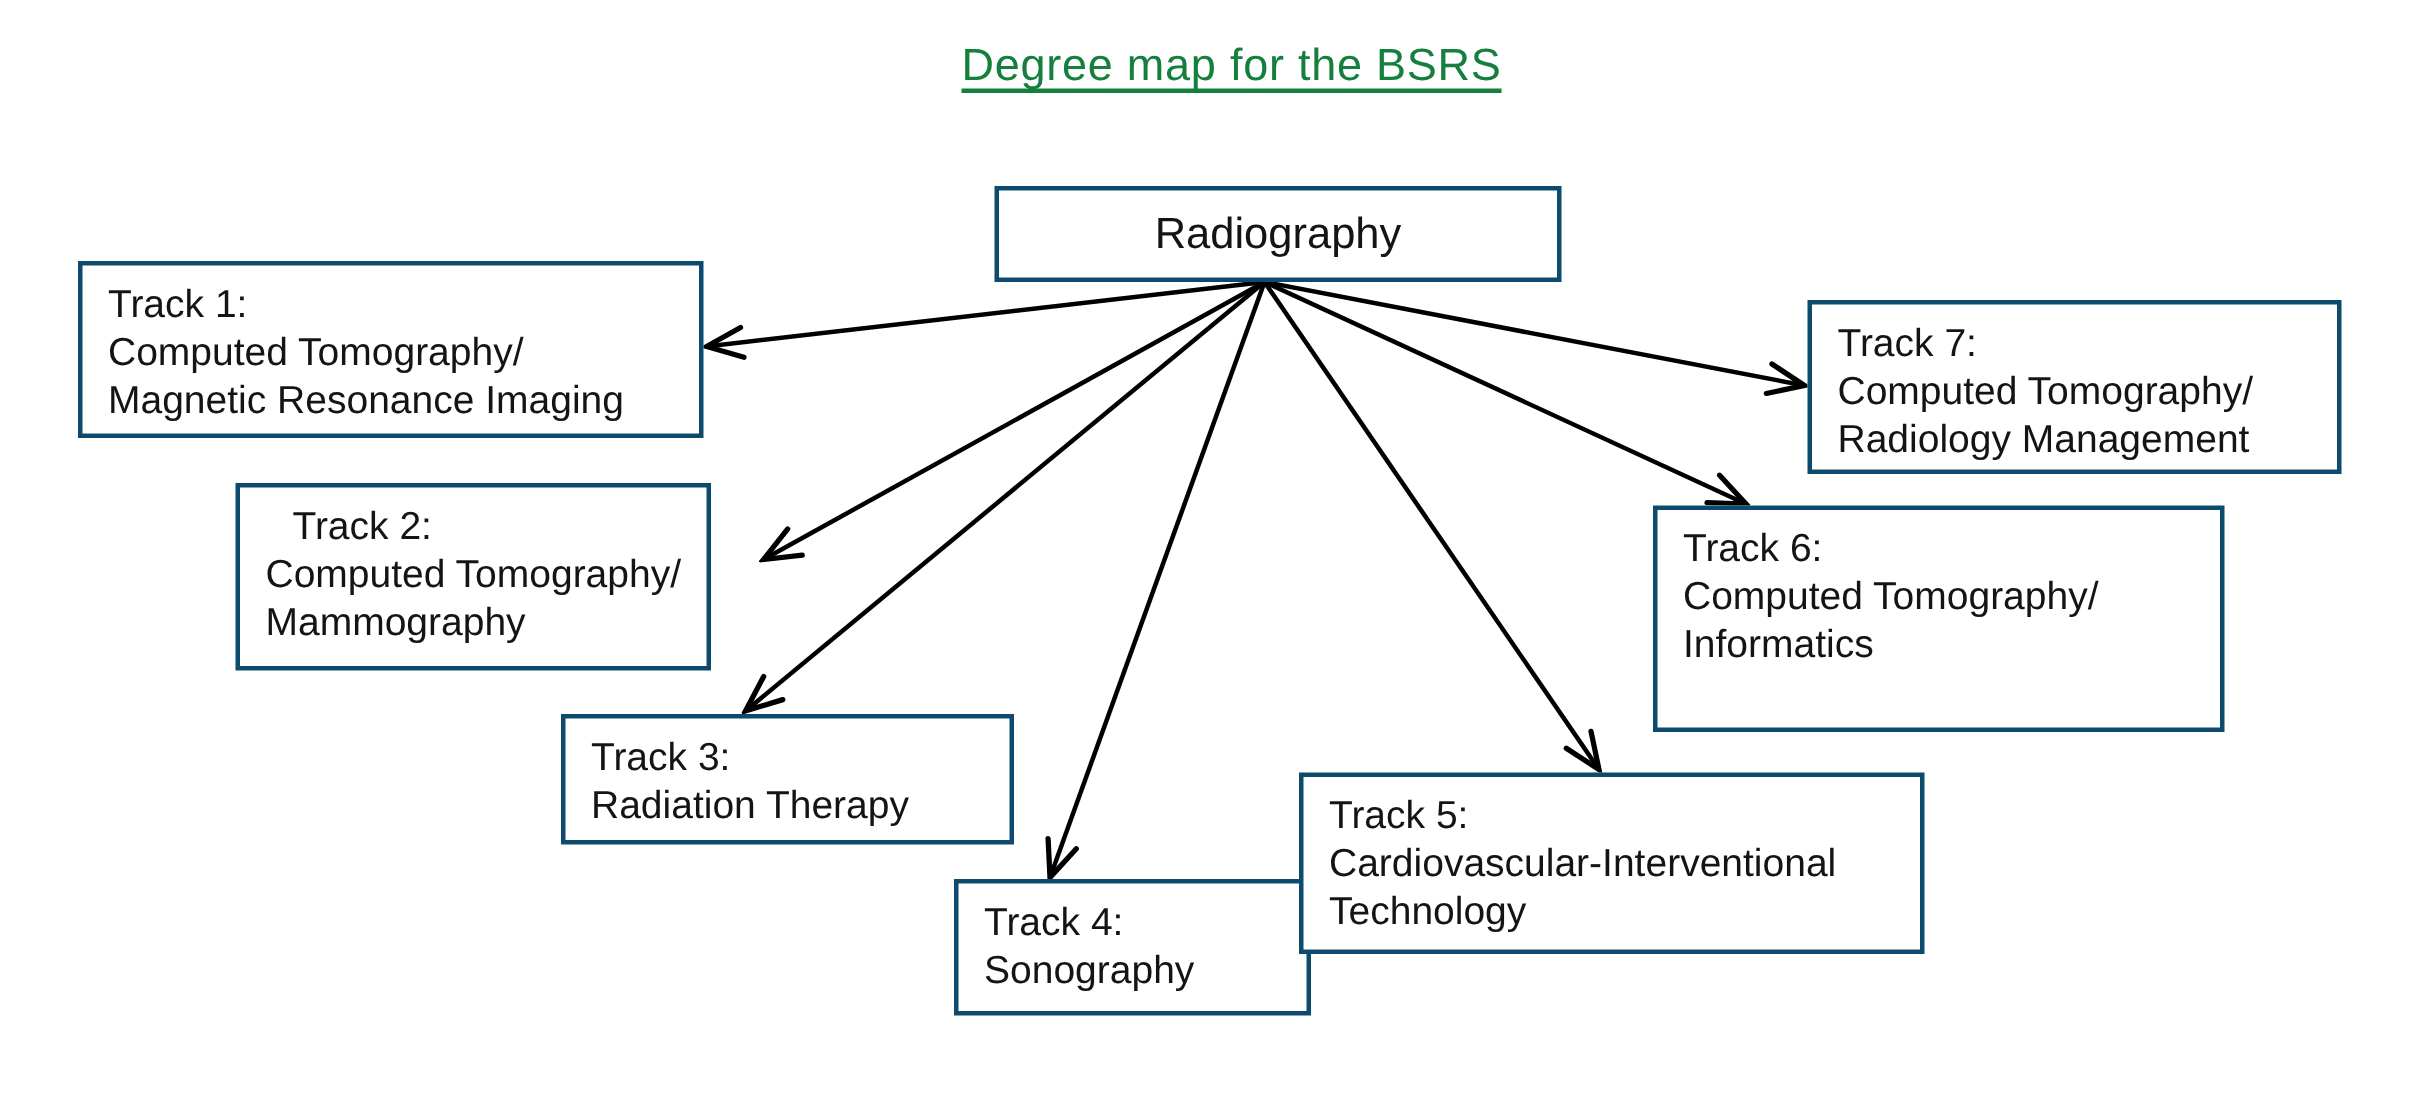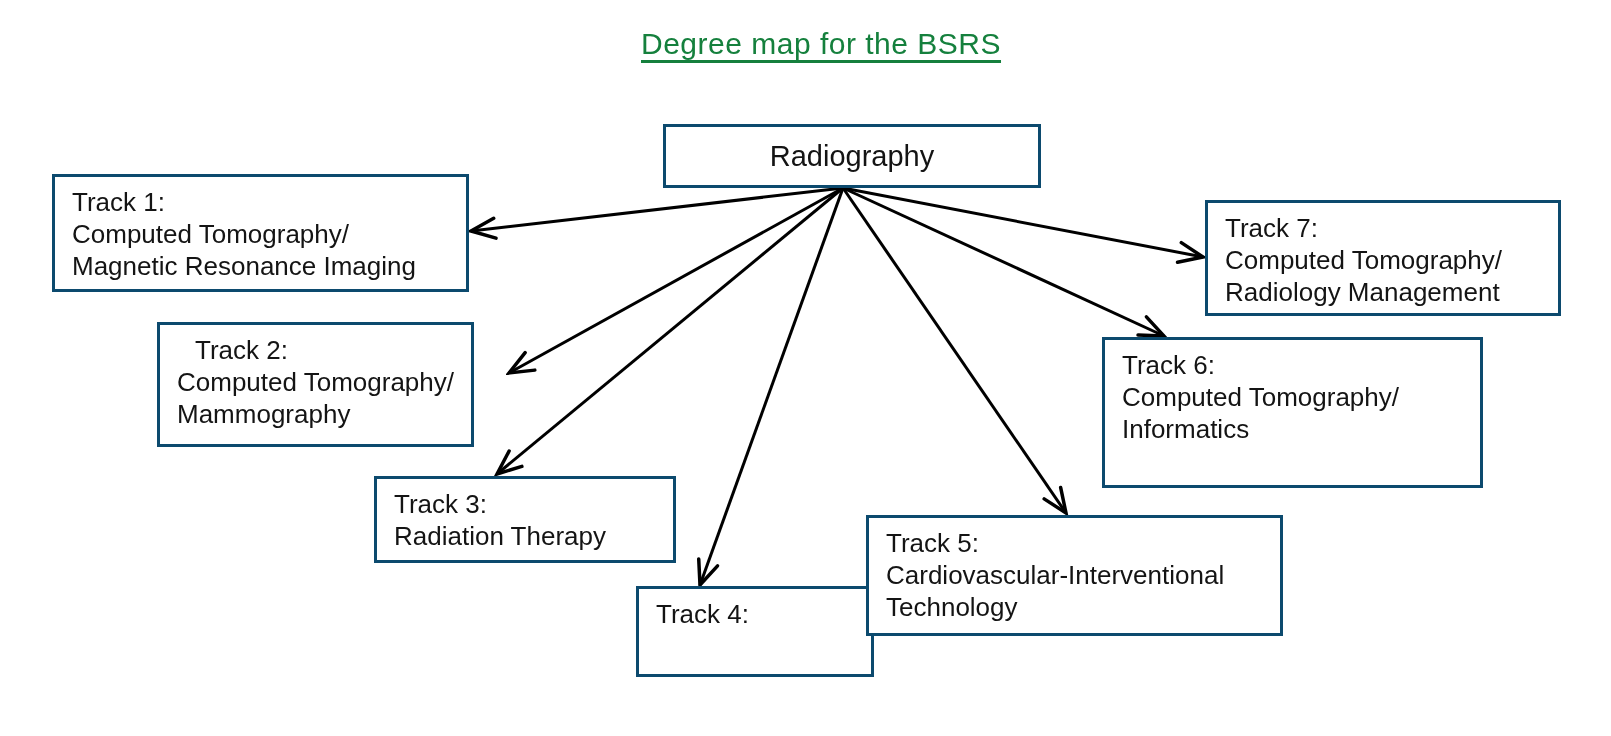--- a/index.html
+++ b/index.html
@@ -94,20 +94,21 @@
     <div>Mammography</div>
   </div>
 
   <div class="box" style="left:335px; top:476px; width:302px; height:87px;margin-left:39px;">
     <div>Track 3:</div>
     <div>Radiation Therapy</div>
   </div>
 
   <div class="box" style="left:588px; top:586px; width:238px; height:91px;margin-left:48px;">
     <div>Track 4:</div>
+    <div>Sonography</div>
   </div>
 
   <div class="box" style="left:866px; top:515px; width:417px; height:121px;">
     <div>Track 5:</div>
     <div>Cardiovascular-Interventional</div>
     <div>Technology</div>
   </div>
 
   <div class="box" style="left:1102px; top:337px; width:381px; height:151px;">
     <div>Track 6:</div>

